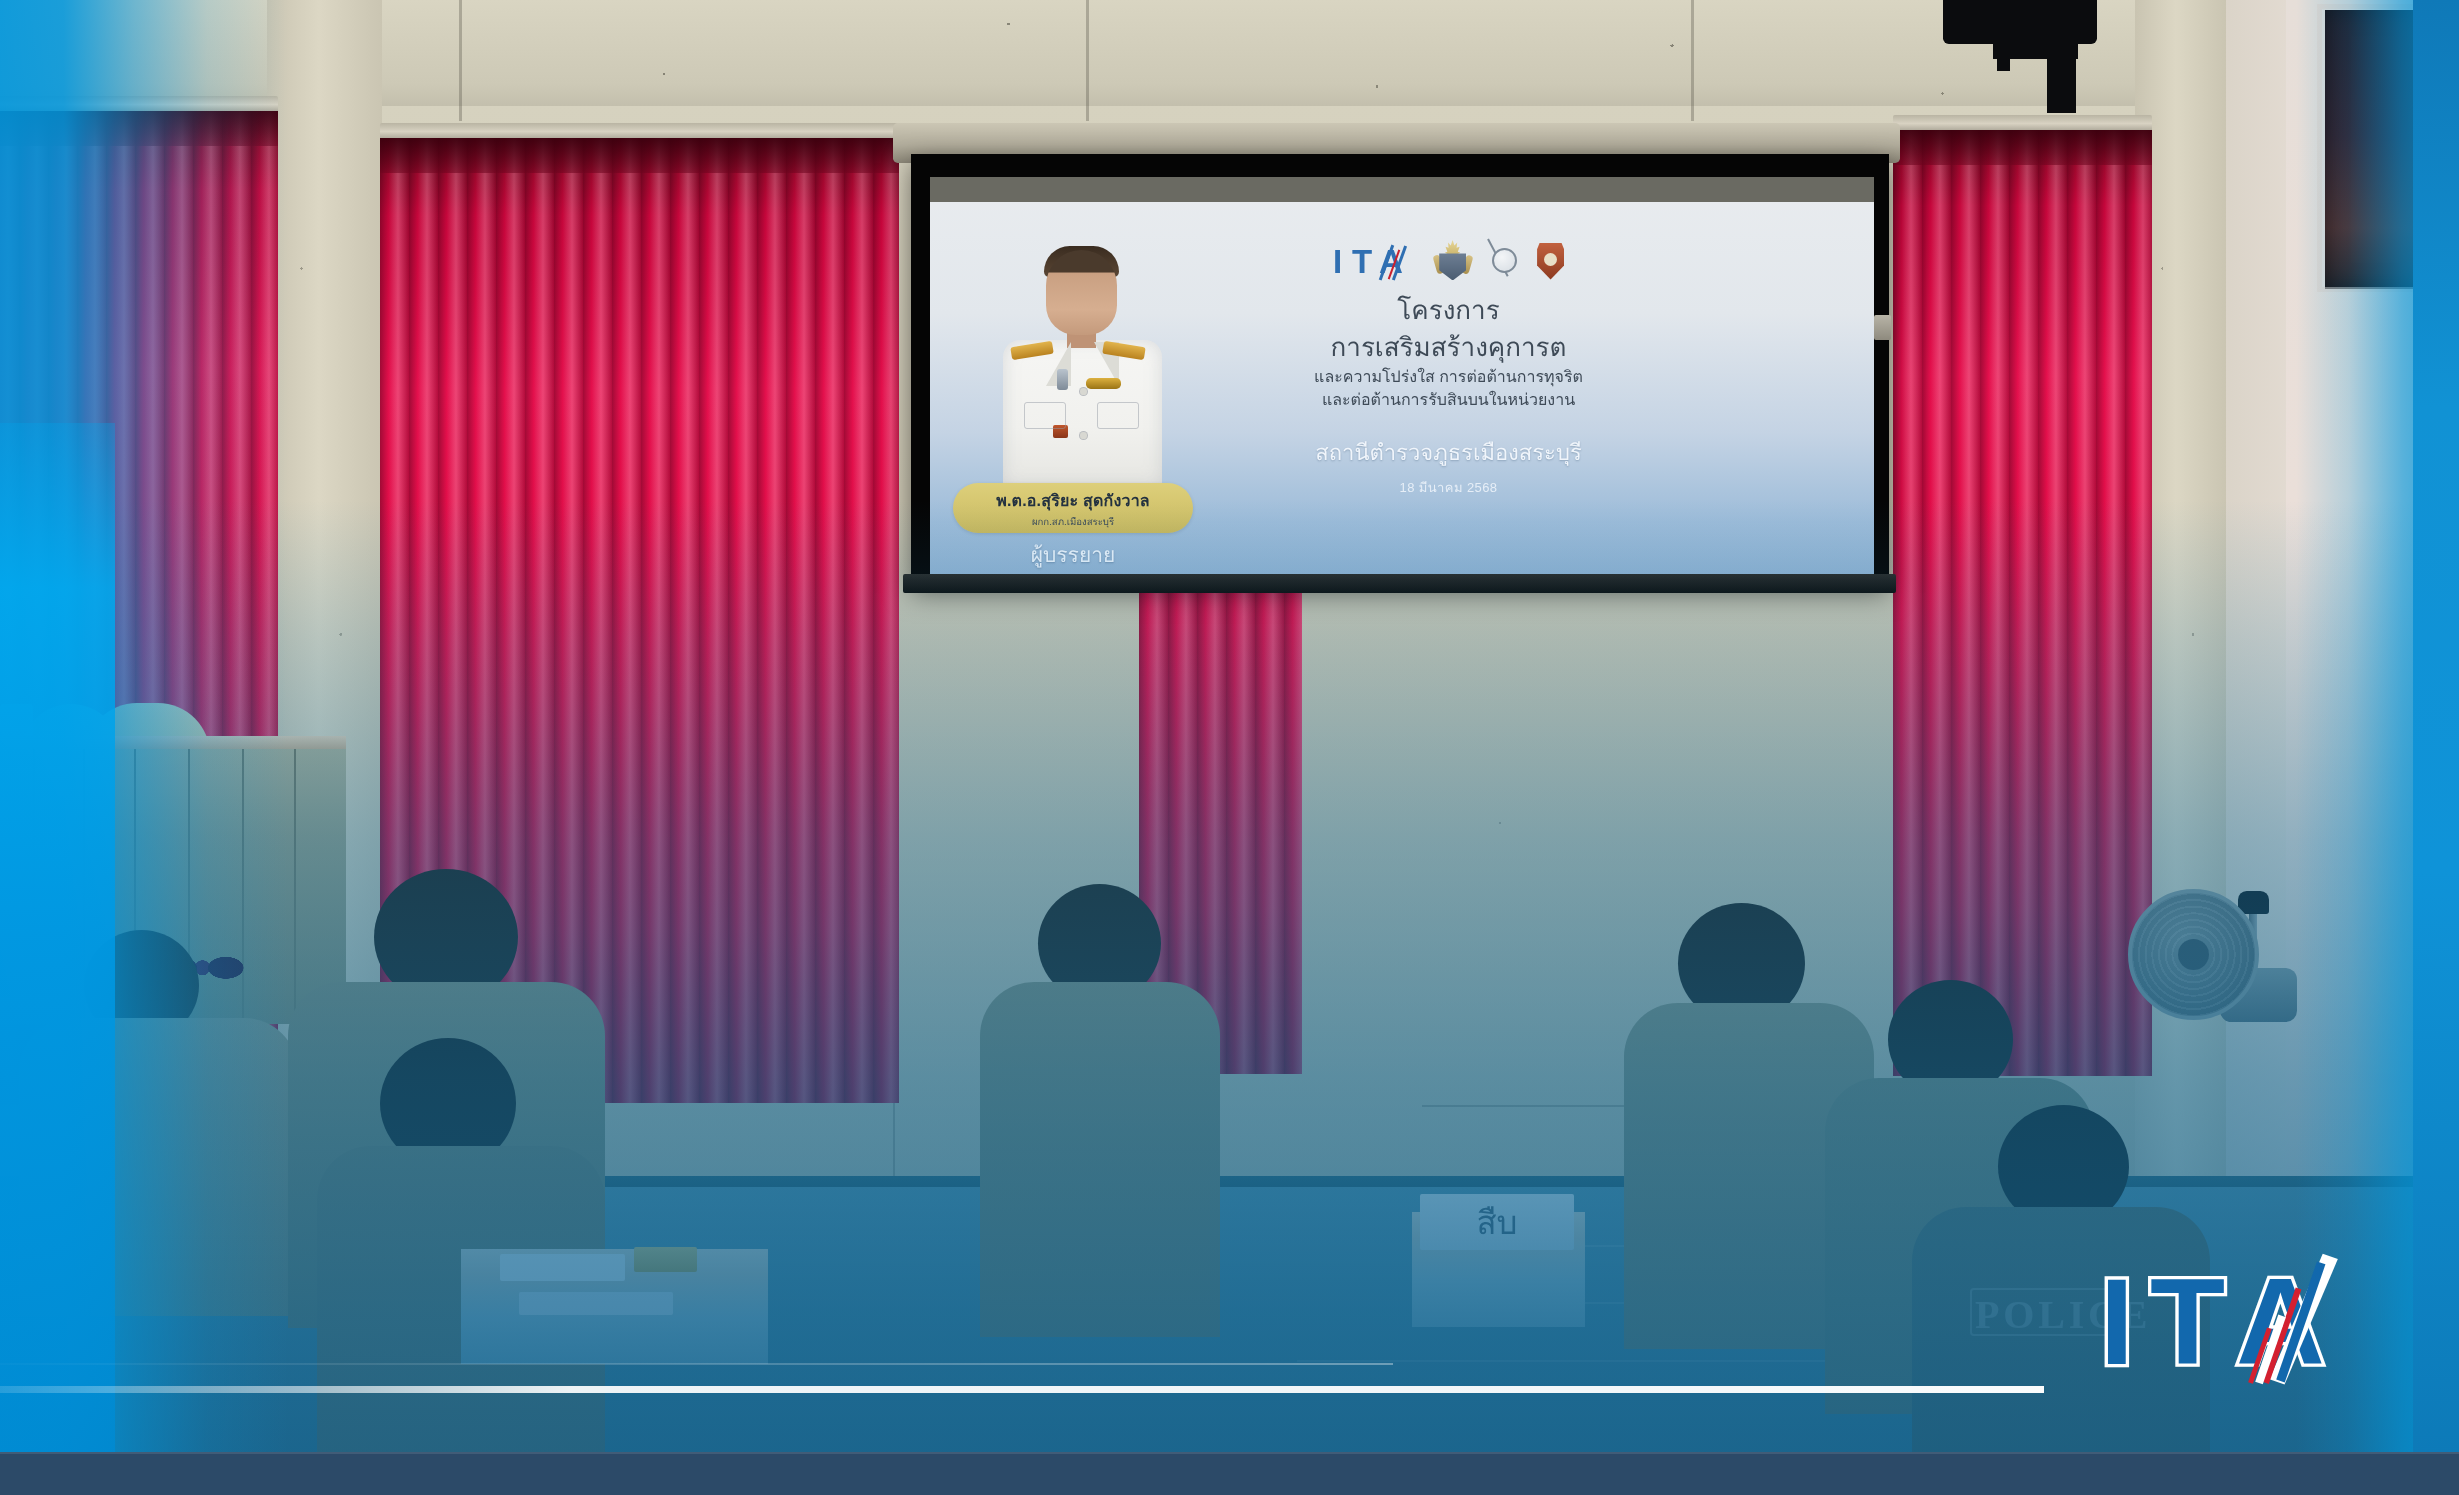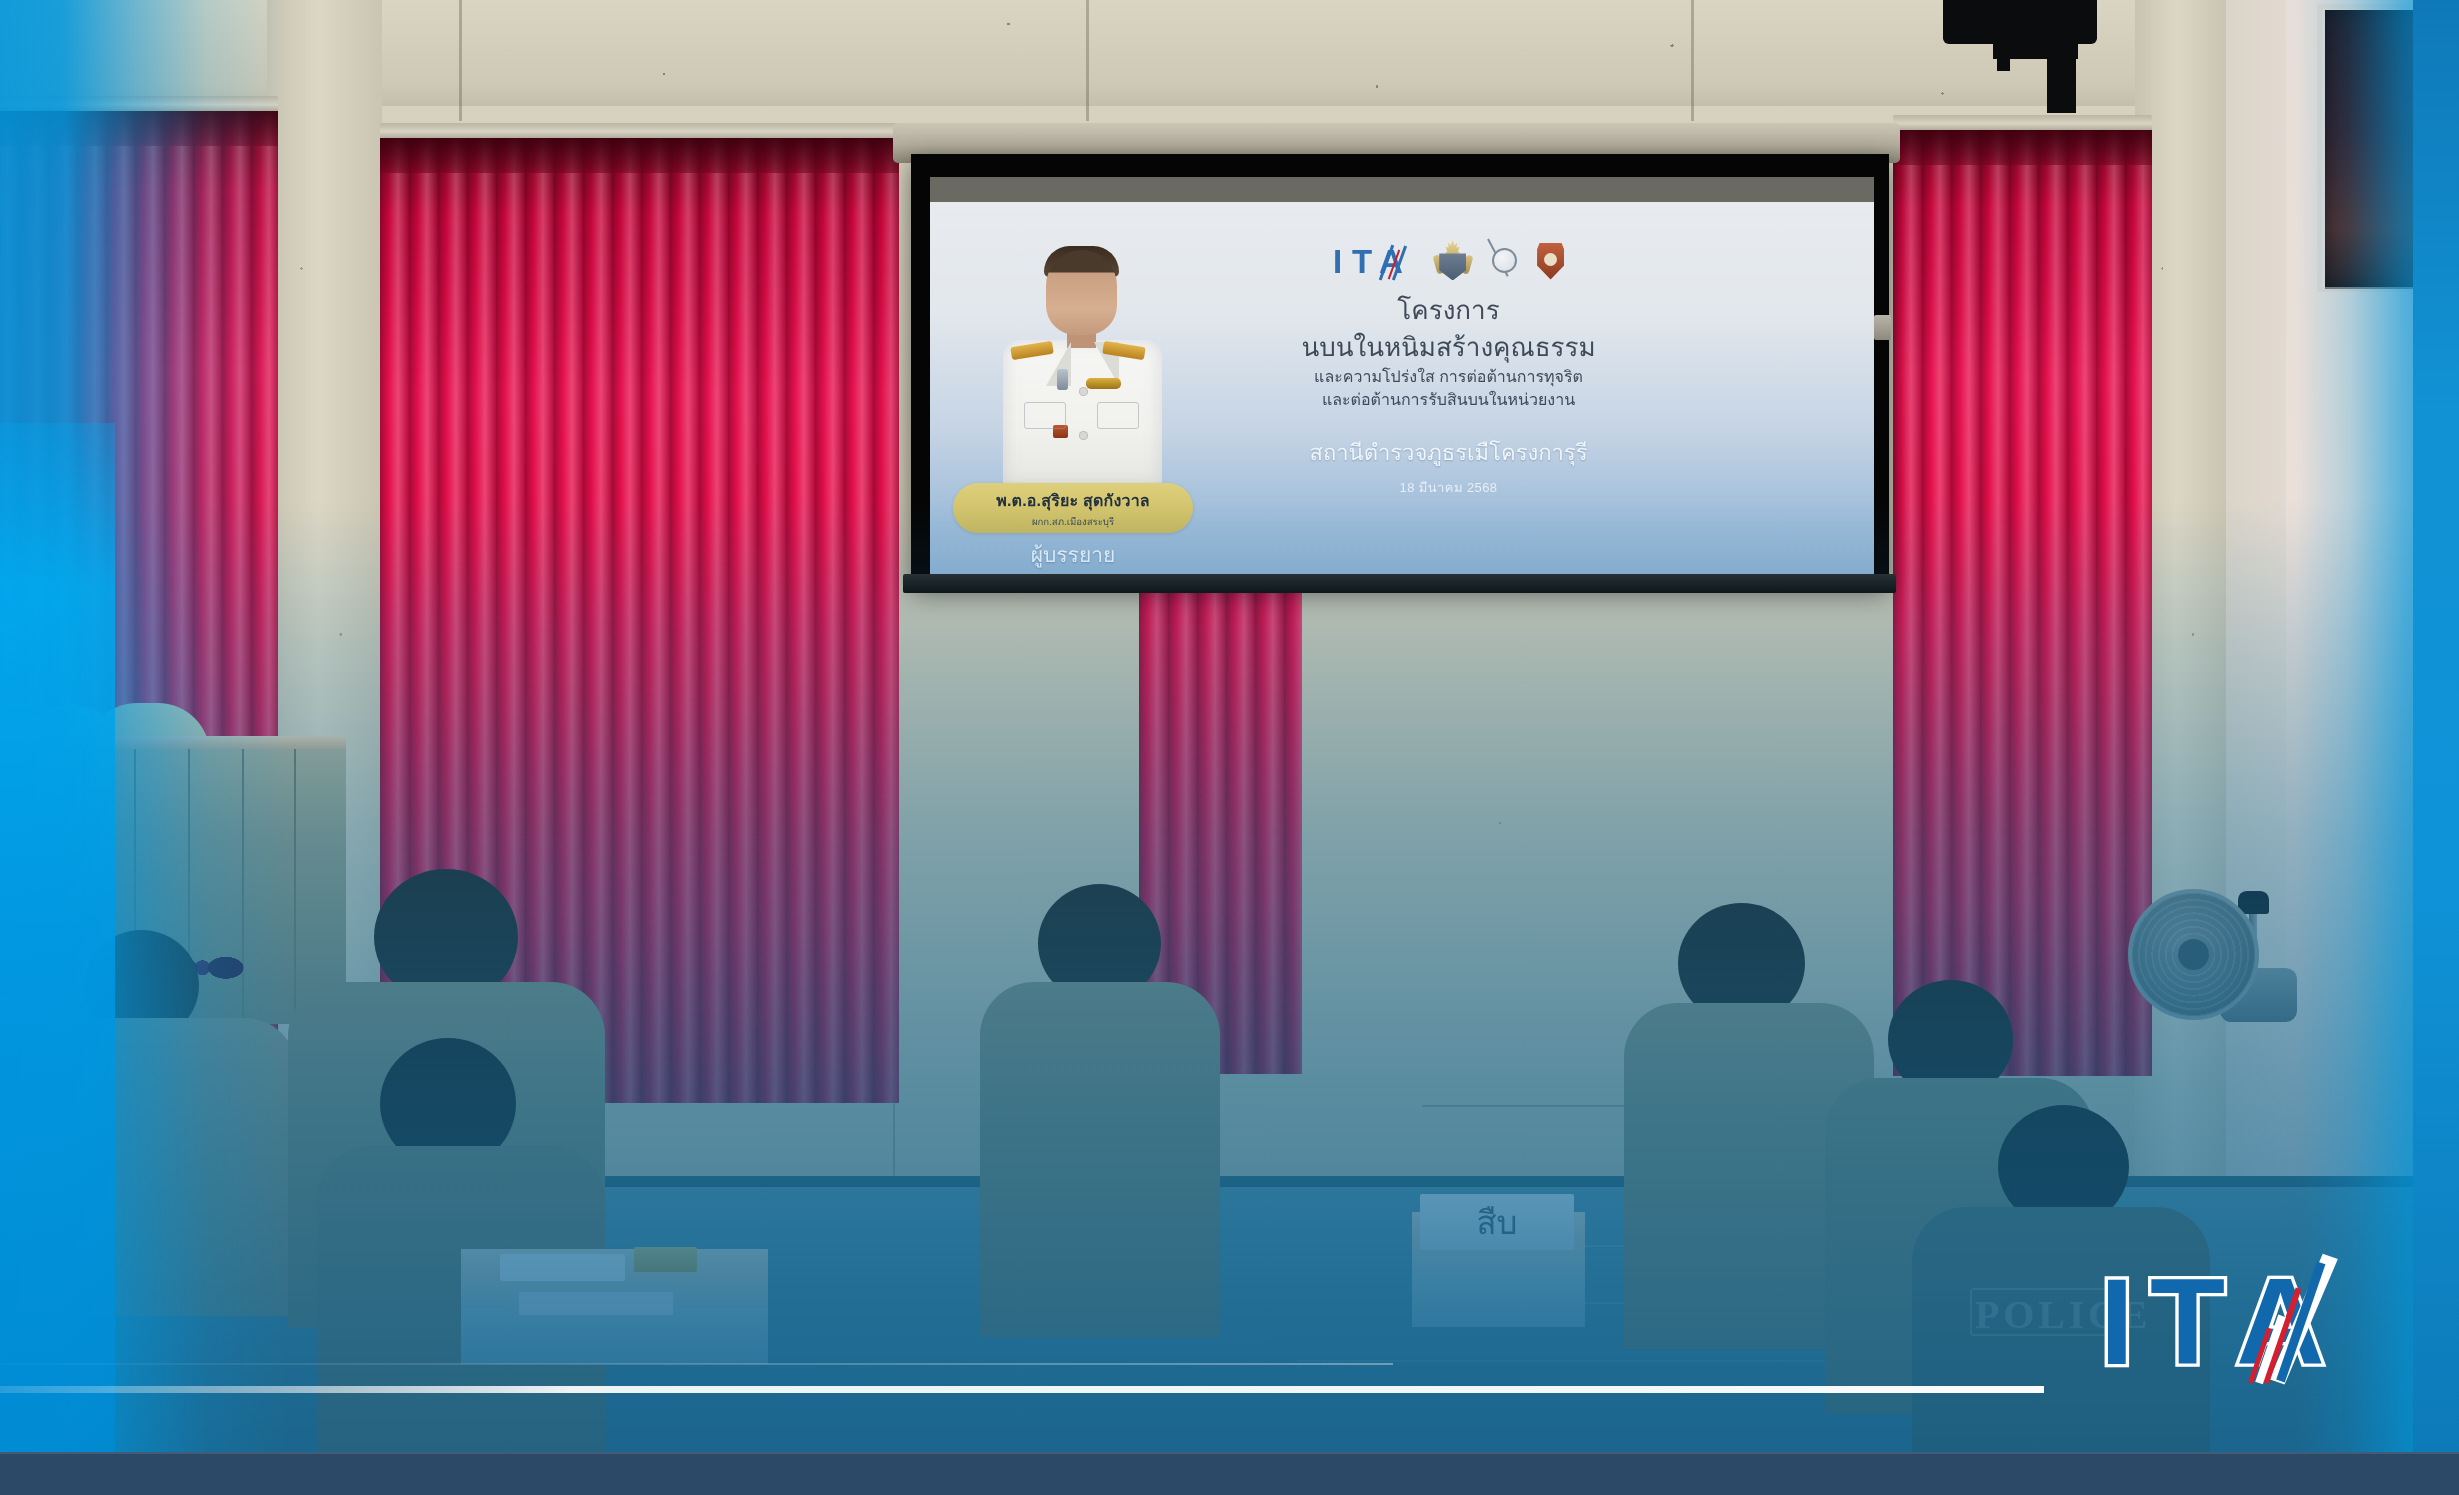--- a/index.html
+++ b/index.html
@@ -573,27 +573,27 @@
                 <div class="lens"></div>
             </div>
             <div class="police-shield">
               <div class="ps"></div>
                 <div class="pi"></div>
             </div>
           </div>
 
           <div id="slide-title-block">
             <div class="tline">โครงการ</div>
-            <div class="tline">นบนในหนิมสร้างคุณธรรม</div>
+            <div class="tline">การเสริมสร้างคุการต</div>
             <div class="tline sm">และความโปร่งใส การต่อต้านการทุจริต</div>
             <div class="tline sm">และต่อต้านการรับสินบนในหน่วยงาน</div>
           </div>
 
           <div id="slide-footer">
-            <div id="slide-station">สถานีตำรวจภูธรเมืโครงการุรี</div>
+            <div id="slide-station">สถานีตำรวจภูธรเมืองสระบุรี</div>
             <div id="slide-date">18 มีนาคม 2568</div>
           </div>
 
         </div>
       </div>
     </div>
     <div id="screen-bottombar"></div>
 
     <div class="baseboard"></div>
     <div class="floor">

